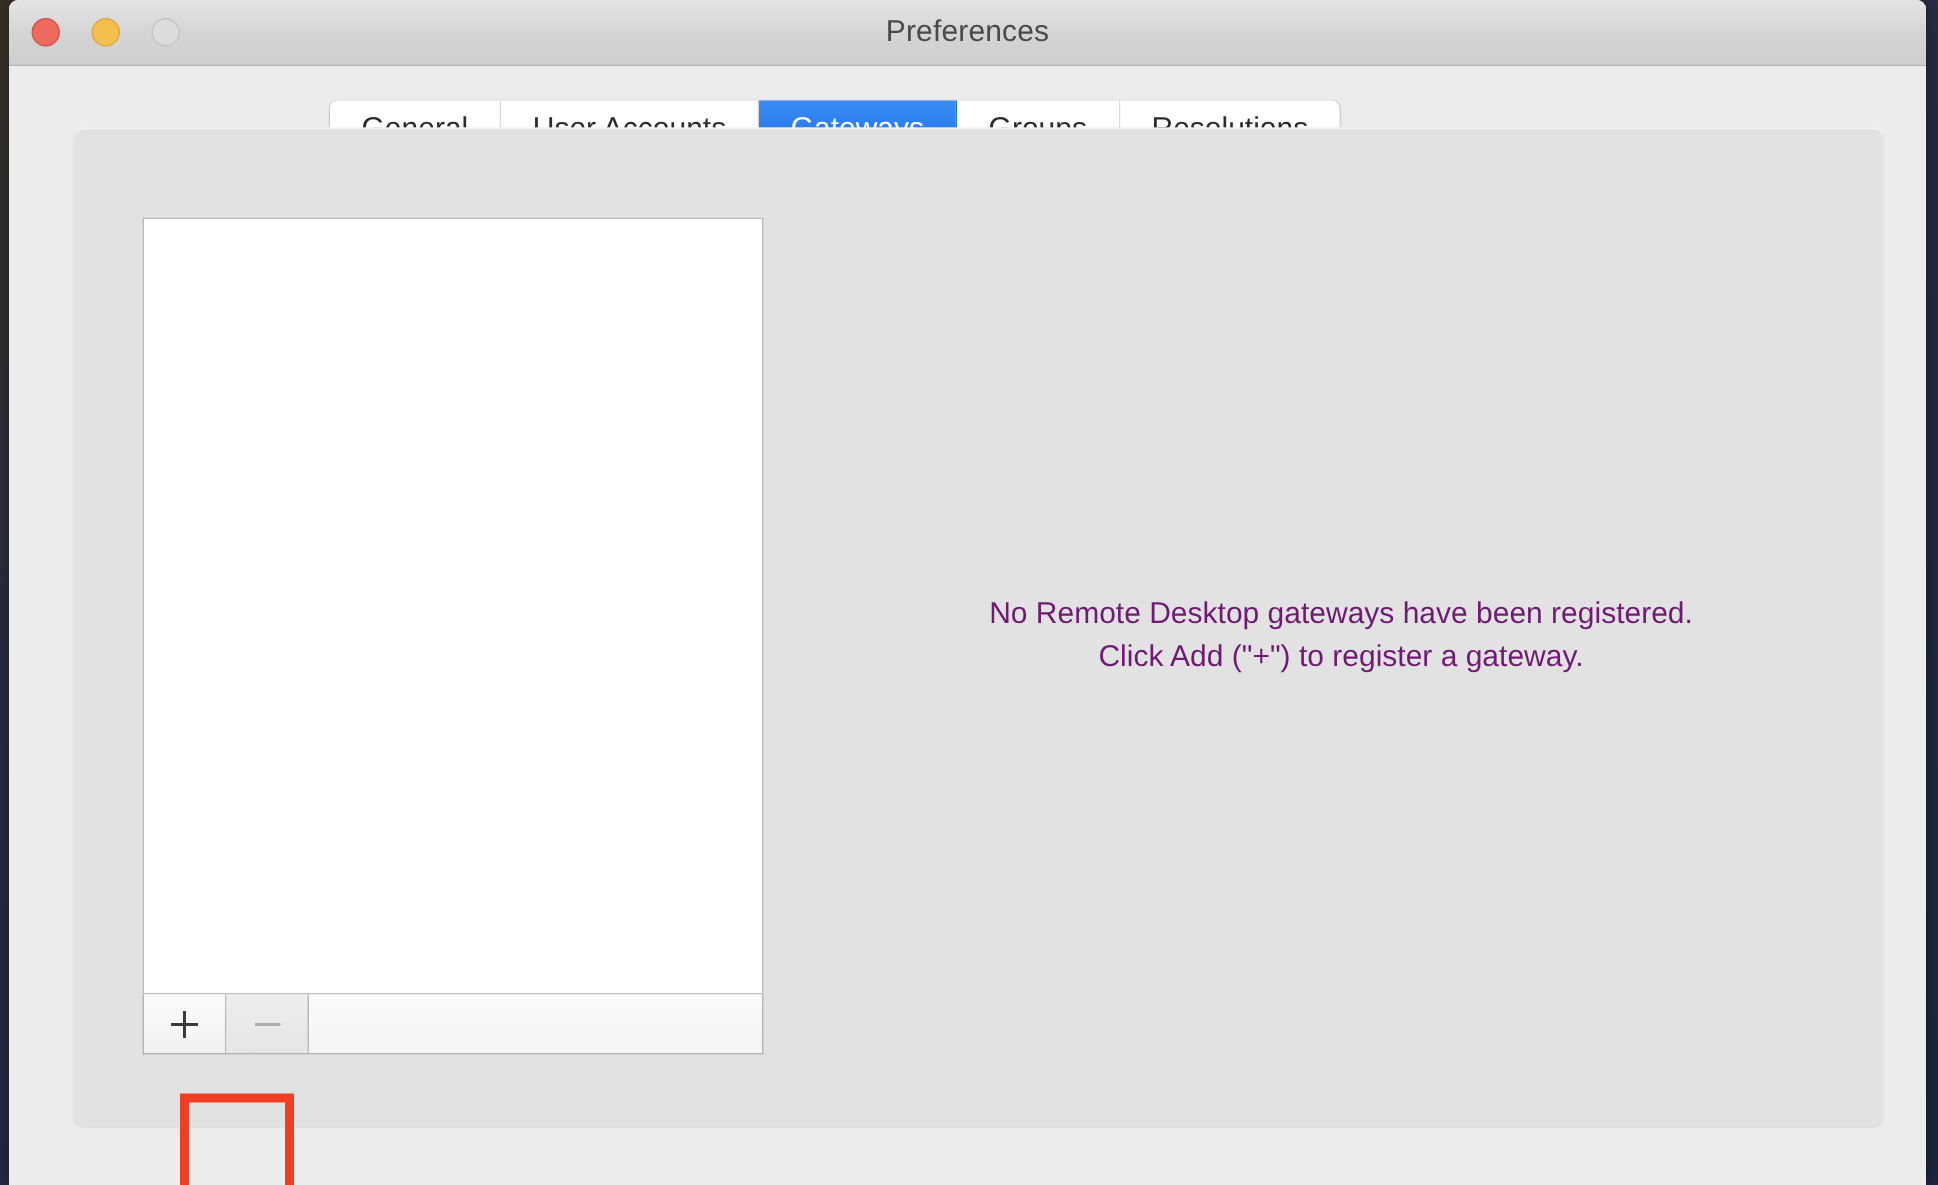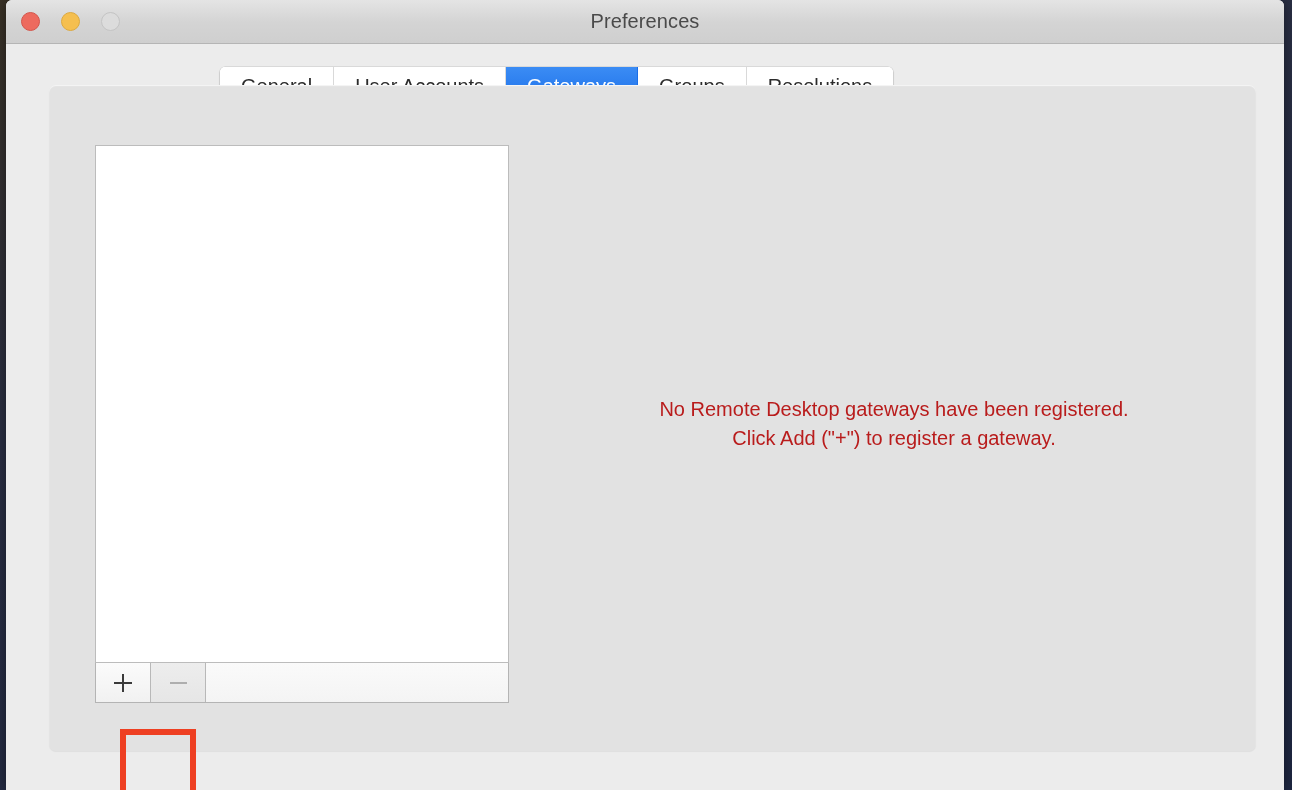--- a/index.html
+++ b/index.html
@@ -171,21 +171,21 @@
   }
 
   
   #empty-message {
     position: absolute;
     left: 500px;
     top: 310px;
     width: 690px;
     text-align: center;
     font-size: 20px;
-    color: #b91c1c;
+    color: #701a75;
     line-height: 29px;
   }
   #empty-message div { white-space: nowrap; }
 
   
   #highlight {
     position: absolute;
     left: 71px;
     top: 644px;
     width: 76px;

